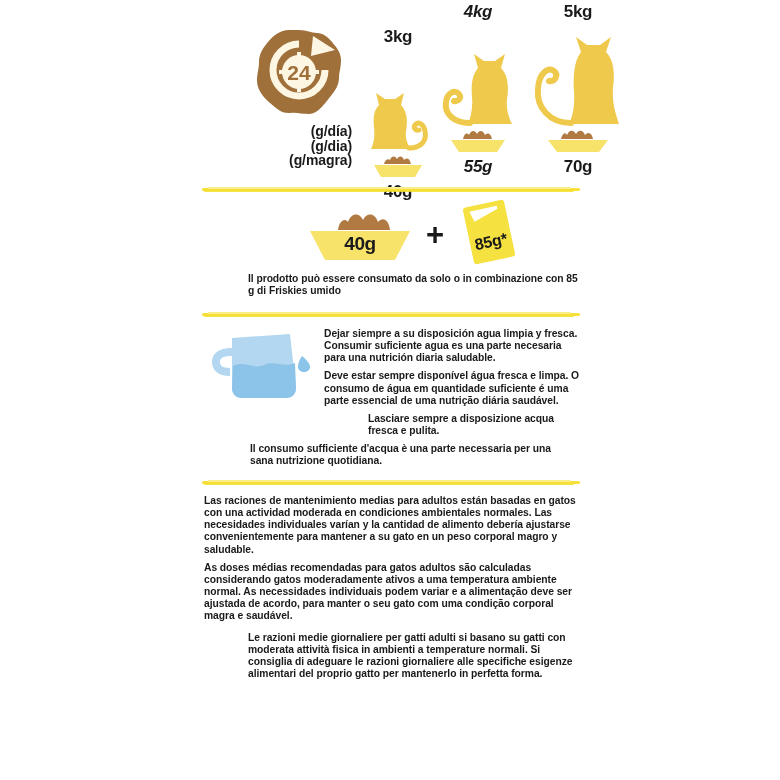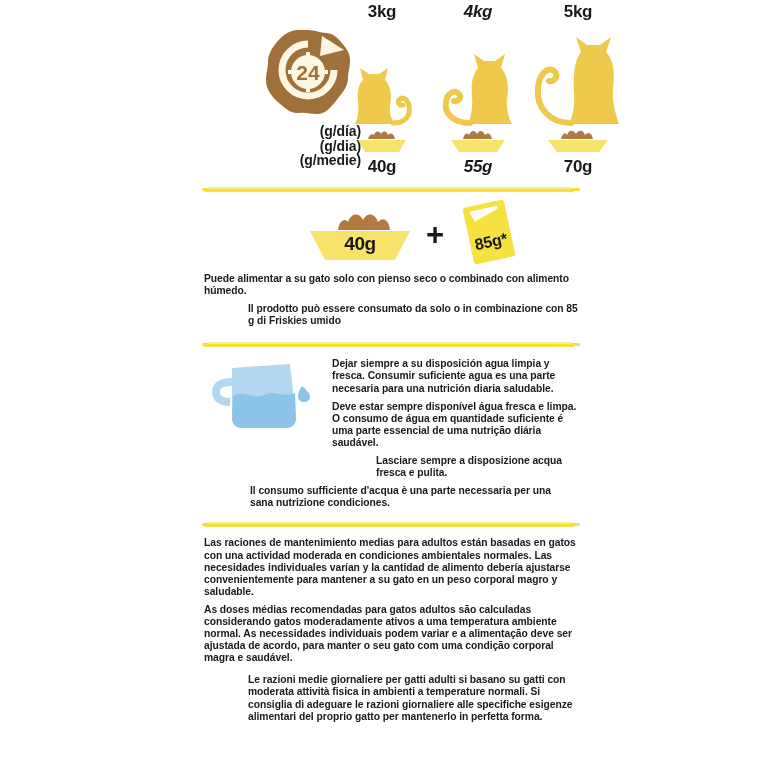--- a/index.html
+++ b/index.html
@@ -48,21 +48,21 @@
     opacity: .85;
   }
 
   
   .feed-table {
     position: relative;
     height: 186px;
   }
   .clock-block {
     position: absolute;
-    left: 51px; top: 28px;
+    left: 42px; top: 28px;
     width: 118px;
     text-align: center;
   }
   .clock-ico {
     width: 88px; height: 88px;
     margin: 0 auto;
     position: relative;
   }
   .units {
     margin-top: 8px;
@@ -75,21 +75,21 @@
     line-height: 14.5px;
     letter-spacing: -.1px;
   }
 
   .cat-col {
     position: absolute;
     top: 0;
     width: 96px;
     text-align: center;
   }
-  .cat-col.c0 { left: 136px; }
+  .cat-col.c0 { left: 152px; margin-top: 25px; }
   .cat-col.c1 { left: 232px; font-style: italic; }
   .cat-col.c2 { left: 332px; }
 
   .weight {
     font-size: 17px;
     font-weight: bold;
     letter-spacing: -.3px;
     height: 24px;
     line-height: 24px;
   }
@@ -158,21 +158,21 @@
     margin-bottom: 6px;
   }
   .para:last-child { margin-bottom: 0; margin-left: 44px; }
 
   
   .water {
     position: relative;
     padding: 8px 6px 6px 6px;
     min-height: 86px;
   }
-  .water-row { display: flex; gap: 8px; }
+  .water-row { display: flex; gap: 0; }
   .pitcher { width: 120px; flex: 0 0 120px; padding-top: 4px; }
   .water-text { flex: 1; padding-top: 2px; }
   .water-text .para { margin-bottom: 6px; }
   .water-full { padding: 0 6px 0 2px; }
 </style>
 </head>
 <body>
 
 <div class="page">
  <div class="content">
@@ -189,21 +189,21 @@
           <rect x="42" y="24" width="4" height="5" fill="#fdf6e3"></rect>
           <rect x="42" y="59" width="4" height="5" fill="#fdf6e3"></rect>
           <rect x="24" y="42" width="5" height="4" fill="#fdf6e3"></rect>
           <rect x="59" y="42" width="5" height="4" fill="#fdf6e3"></rect>
           <text x="44" y="52" text-anchor="middle" font-family="Liberation Sans, sans-serif" font-size="21" font-weight="bold" fill="#a0703a">24</text>
         </svg>
       </div>
       <div class="units">
         <div>(g/día)</div>
         <div>(g/dia)</div>
-        <div>(g/medie)</div>
+        <div>(g/magra)</div>
       </div>
     </div>
 
     <div class="cat-col c0">
       <div class="weight">3kg</div>
       <div class="cat-wrap">
         <svg class="cat-svg" width="74" height="62" viewBox="0 0 74 62">
           <path d="M18 14 L15 2 L24 8 L34 8 L43 2 L40 14 C46 20 47 30 45 40 C44 48 47 54 50 58 L10 58 C13 52 14 44 13 36 C12 26 13 19 18 14 Z" fill="#efc94c"></path>
           <path d="M48 57 C60 57 66 50 64 40 C63 33 57 30 54 34 C52 37 55 40 58 39" fill="none" stroke="#efc94c" stroke-width="5" stroke-linecap="round"></path>
         </svg>
@@ -274,21 +274,20 @@
             <rect x="12" y="6" width="42" height="58" rx="3" fill="#f5e13f"></rect>
             <path d="M18 11 L46 11 L46 14 L21 22 Z" fill="#ffffff"></path>
           </g>
         </svg>
         <div class="lbl">85g*</div>
       </div>
     </div>
   </div>
 
   <div class="para-block">
-    <div class="para">Puede alimentar a su gato solo con pienso seco o combinado con alimento húmedo.</div>
     <div class="para">Il prodotto può essere consumato da solo o in combinazione con 85 g di Friskies umido</div>
   </div>
 
   <div class="divider" style="margin-top:8px">
     <span class="bar"></span>
     <span class="bar b2"></span>
     <span class="bar b3"></span>
   </div>
 
   <div class="water">
@@ -301,21 +300,21 @@
           <path d="M98 26 C103 30 106 34 106 37 C106 40 103 42 100 42 C97 42 94 40 94 37 C94 34 95 30 98 26 Z" fill="#8cc3e8"></path>
         </svg>
       </div>
       <div class="water-text">
         <div class="para">Dejar siempre a su disposición agua limpia y fresca. Consumir suficiente agua es una parte necesaria para una nutrición diaria saludable.</div>
         <div class="para">Deve estar sempre disponível água fresca e limpa. O consumo de água em quantidade suficiente é uma parte essencial de uma nutrição diária saudável.</div>
         <div class="para">Lasciare sempre a disposizione acqua fresca e pulita.</div>
       </div>
     </div>
     <div class="water-full">
-      <div class="para">Il consumo sufficiente d'acqua è una parte necessaria per una sana nutrizione condiciones.</div>
+      <div class="para">Il consumo sufficiente d'acqua è una parte necessaria per una sana nutrizione quotidiana.</div>
     </div>
   </div>
 
   <div class="divider" style="margin-top:6px">
     <span class="bar"></span>
     <span class="bar b2"></span>
     <span class="bar b3"></span>
   </div>
 
   <div class="para-block" style="padding-top:9px">

